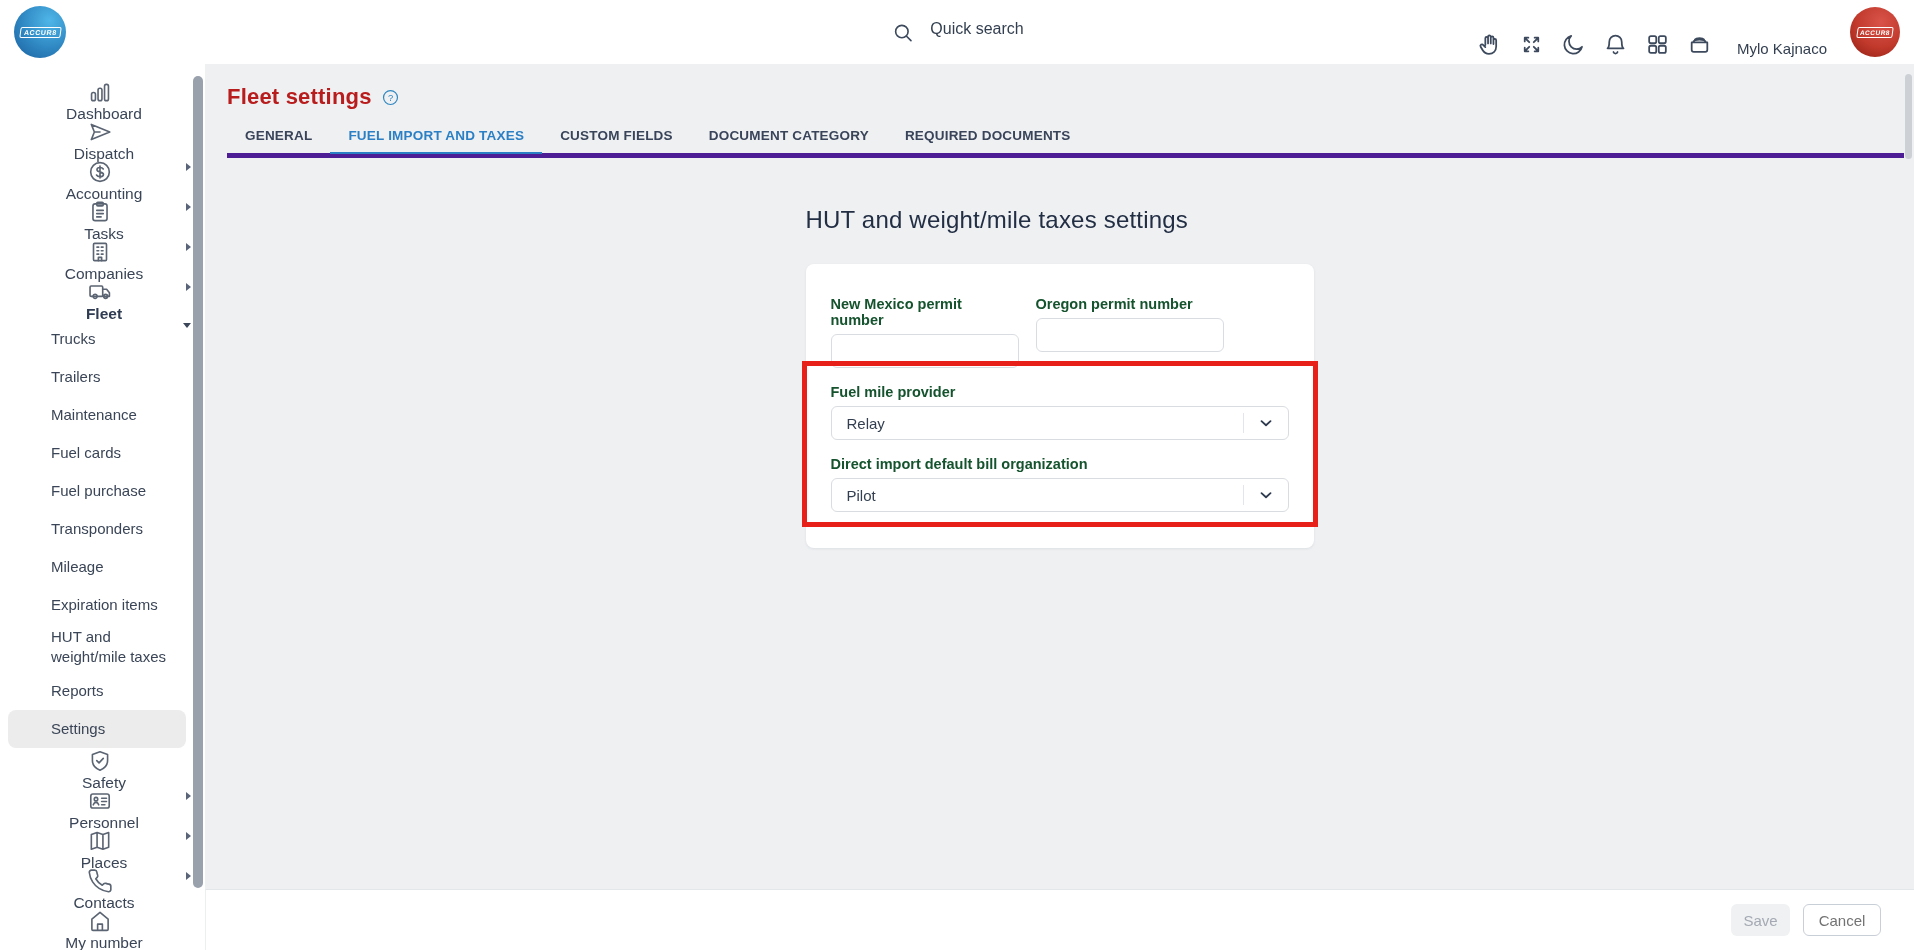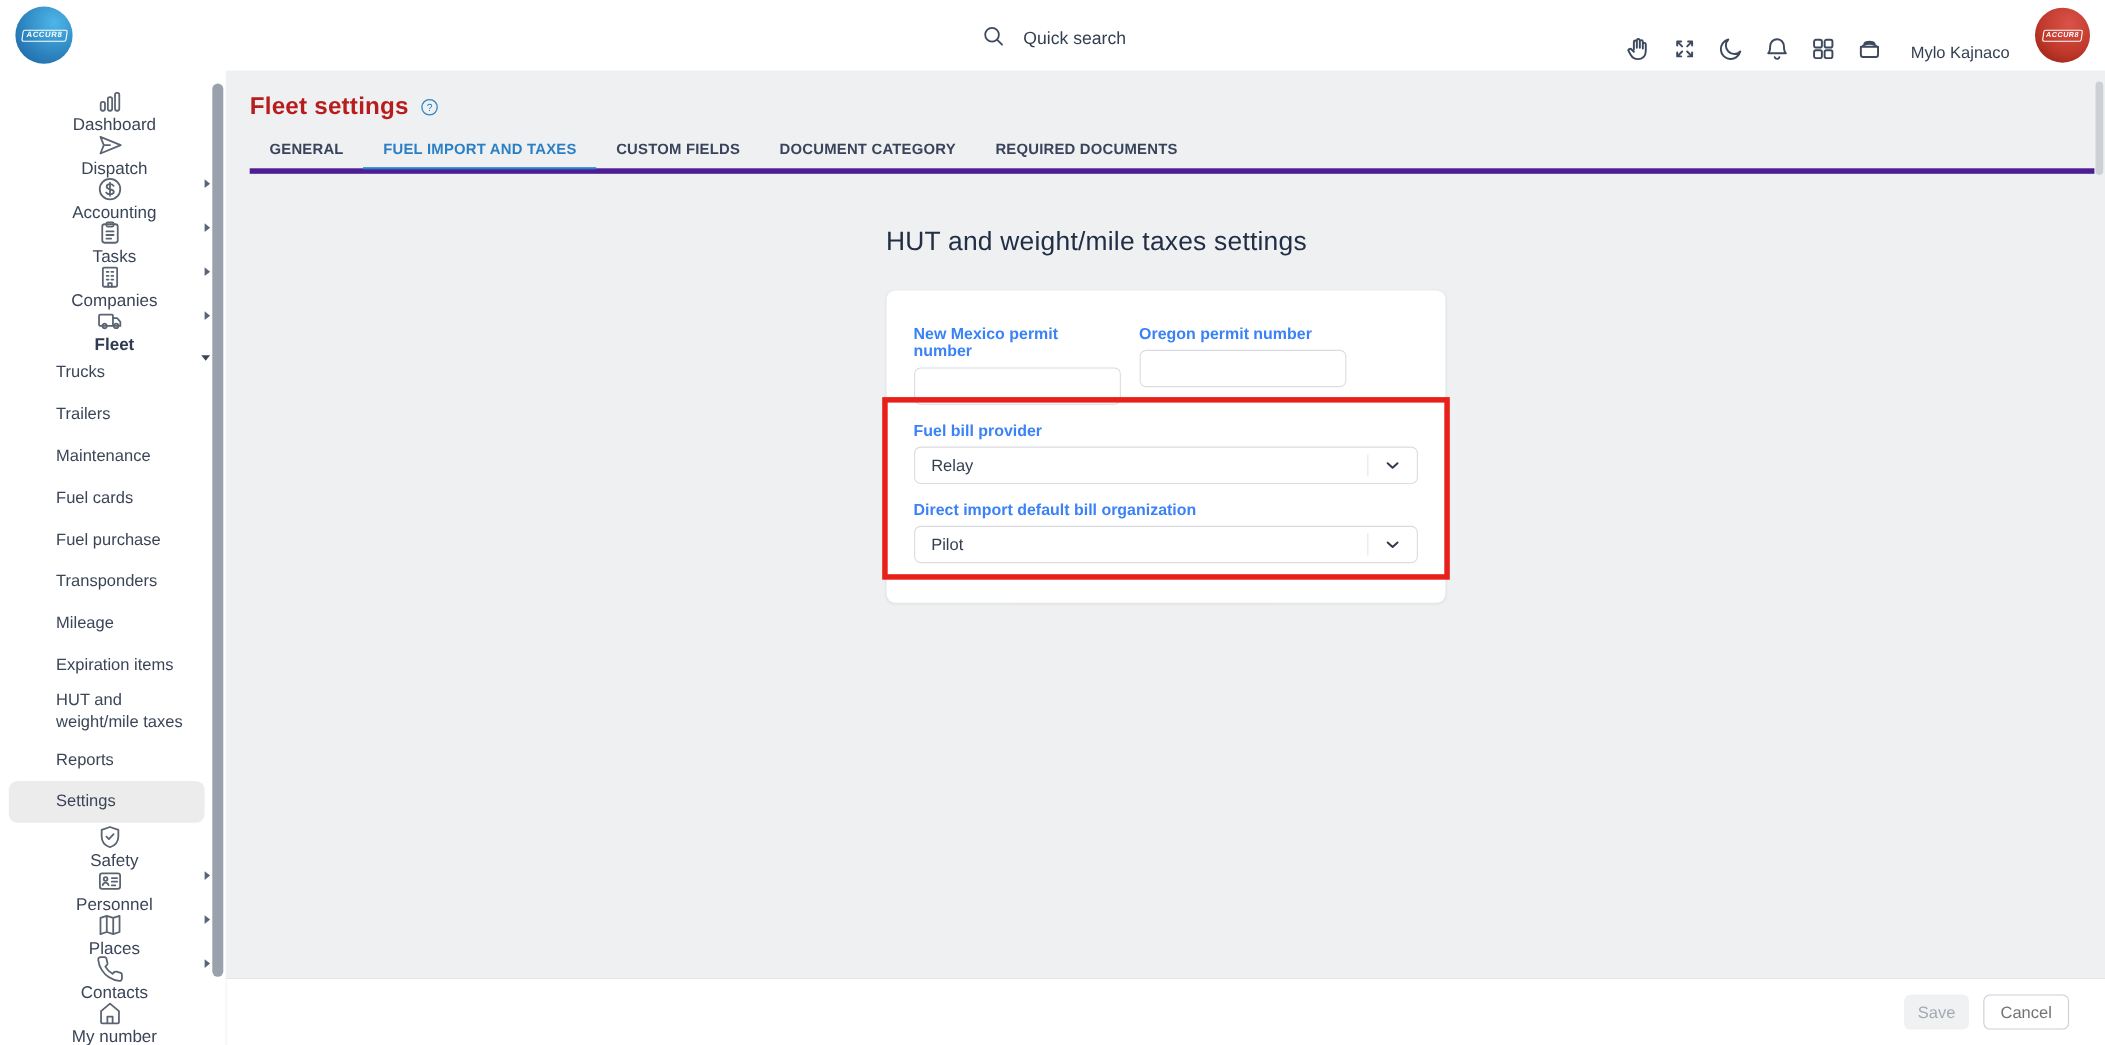--- a/index.html
+++ b/index.html
@@ -4,21 +4,21 @@
 <style>
   * { margin:0; padding:0; box-sizing:border-box; }
   html,body { width:1914px; height:950px; overflow:hidden; }
   body { font-family:"Liberation Sans", sans-serif; background:#fff; color:#39445a; }
   .app { position:relative; width:1914px; height:950px; }
 
   
   .topbar { position:absolute; top:0; left:0; width:1914px; height:64px; background:#fff; display:flex; align-items:center; padding:0 14px; z-index:30; }
   .logo { width:52px; height:52px; border-radius:50%; background:radial-gradient(circle at 68% 28%, #4fb6e8 0%, #2e86c1 55%, #1a5f9e 100%); display:flex; align-items:center; justify-content:center; flex:0 0 auto; cursor:pointer; }
   .logo-label { color:#fff; font-size:7px; font-weight:700; letter-spacing:.6px; border:1px solid #fff; border-radius:2px; padding:1px 3px; transform:skewX(-8deg); }
-  .search { position:absolute; left:50%; transform:translateX(-50%); display:flex; align-items:flex-end; gap:15px; cursor:pointer; }
+  .search { position:absolute; left:50%; transform:translateX(-50%); display:flex; align-items:flex-start; gap:15px; cursor:pointer; }
   .search-text { font-size:16px; color:#333f50; }
   .top-right { margin-left:auto; display:flex; align-items:flex-end; gap:17px; }
   .tb-icon { width:25px; height:25px; display:flex; align-items:center; justify-content:center; cursor:pointer; }
   .tb-icon svg { stroke:#3d4a5d; fill:none; stroke-width:1.7; stroke-linecap:round; stroke-linejoin:round; }
   .user-name { font-size:15px; color:#333f50; margin:0 6px 0 8px; white-space:nowrap; }
   .avatar { width:50px; height:50px; border-radius:50%; background:radial-gradient(circle at 62% 30%, #d9534a 0%, #c0392b 55%, #8f1d12 100%); display:flex; align-items:center; justify-content:center; cursor:pointer; }
   .avatar-label { color:#fff; font-size:6.5px; font-weight:700; letter-spacing:.5px; border:1px solid #fff; border-radius:2px; padding:1px 2px; transform:skewX(-8deg); }
 
   
   .sidebar { position:absolute; top:64px; left:0; width:205px; height:886px; background:#fff; padding-top:15px; z-index:20; }
@@ -43,21 +43,21 @@
   .tabs { display:flex; margin:12px 10px 0 22px; border-bottom:5px solid #4c1d95; }
   .tab { padding:6px 18px 9px 18px; font-size:13.5px; font-weight:600; letter-spacing:.2px; color:#39445a; cursor:pointer; border-bottom:2px solid transparent; margin-bottom:-1px; white-space:nowrap; }
   .tab.active { color:#2b7fc4; border-bottom-color:#2b7fc4; }
 
   .content-col { width:508px; margin:48px auto 0 auto; }
   .section-heading { font-size:24px; font-weight:500; color:#222e44; letter-spacing:.2px; }
   .card-wrap { position:relative; margin-top:30px; }
   .card { background:#fff; border-radius:8px; box-shadow:0 1px 3px rgba(40,50,70,.08); padding:32px 25px 0 25px; height:284px; }
   .fld-row { display:flex; gap:17px; }
   .fld { width:188px; }
-  .fld-label { font-size:14.5px; font-weight:600; color:#3b82f6; margin-bottom:6px; }
+  .fld-label { font-size:14.5px; font-weight:600; color:#14532d; margin-bottom:6px; }
   .fld input { width:100%; height:34px; border:1px solid #d9dce1; border-radius:6px; background:#fff; font-size:15px; padding:0 10px; color:#333f50; outline:none; font-family:"Liberation Sans",sans-serif; }
   .sel-group { margin-top:16px; }
   .select { height:34px; border:1px solid #d9dce1; border-radius:6px; background:#fff; display:flex; align-items:center; padding-left:15px; cursor:pointer; }
   .sel-value { font-size:15px; color:#333f50; }
   .sel-right { margin-left:auto; display:flex; align-items:center; }
   .sel-divider { width:1px; height:20px; background:#e2e5e9; }
   .sel-caret { width:44px; display:flex; align-items:center; justify-content:center; }
   .sel-caret svg { stroke:#2e3a4e; fill:none; stroke-width:2.4; stroke-linecap:round; stroke-linejoin:round; }
   .red-box { position:absolute; left:-4px; width:calc(100% + 8px); top:97px; height:166px; border:5px solid #e8201a; pointer-events:none; z-index:5; }
 
@@ -292,21 +292,21 @@
               <div class="fld-label">New Mexico permit number</div>
               <input type="text" value="" style="">
             </div>
             <div class="fld">
               <div class="fld-label">Oregon permit number</div>
               <input type="text" value="" style="">
             </div>
           </div>
 
           <div class="sel-group">
-            <div class="fld-label">Fuel bill provider</div>
+            <div class="fld-label">Fuel mile provider</div>
             <div class="select">
               <span class="sel-value">Relay</span>
               <span class="sel-right">
                 <span class="sel-divider"></span>
                 <span class="sel-caret">
                   <svg width="18" height="18" viewBox="0 0 24 24">
                       <path d="M6 9.5 l6 5.5 6-5.5"></path>
                     </svg>
                 </span>
               </span>

